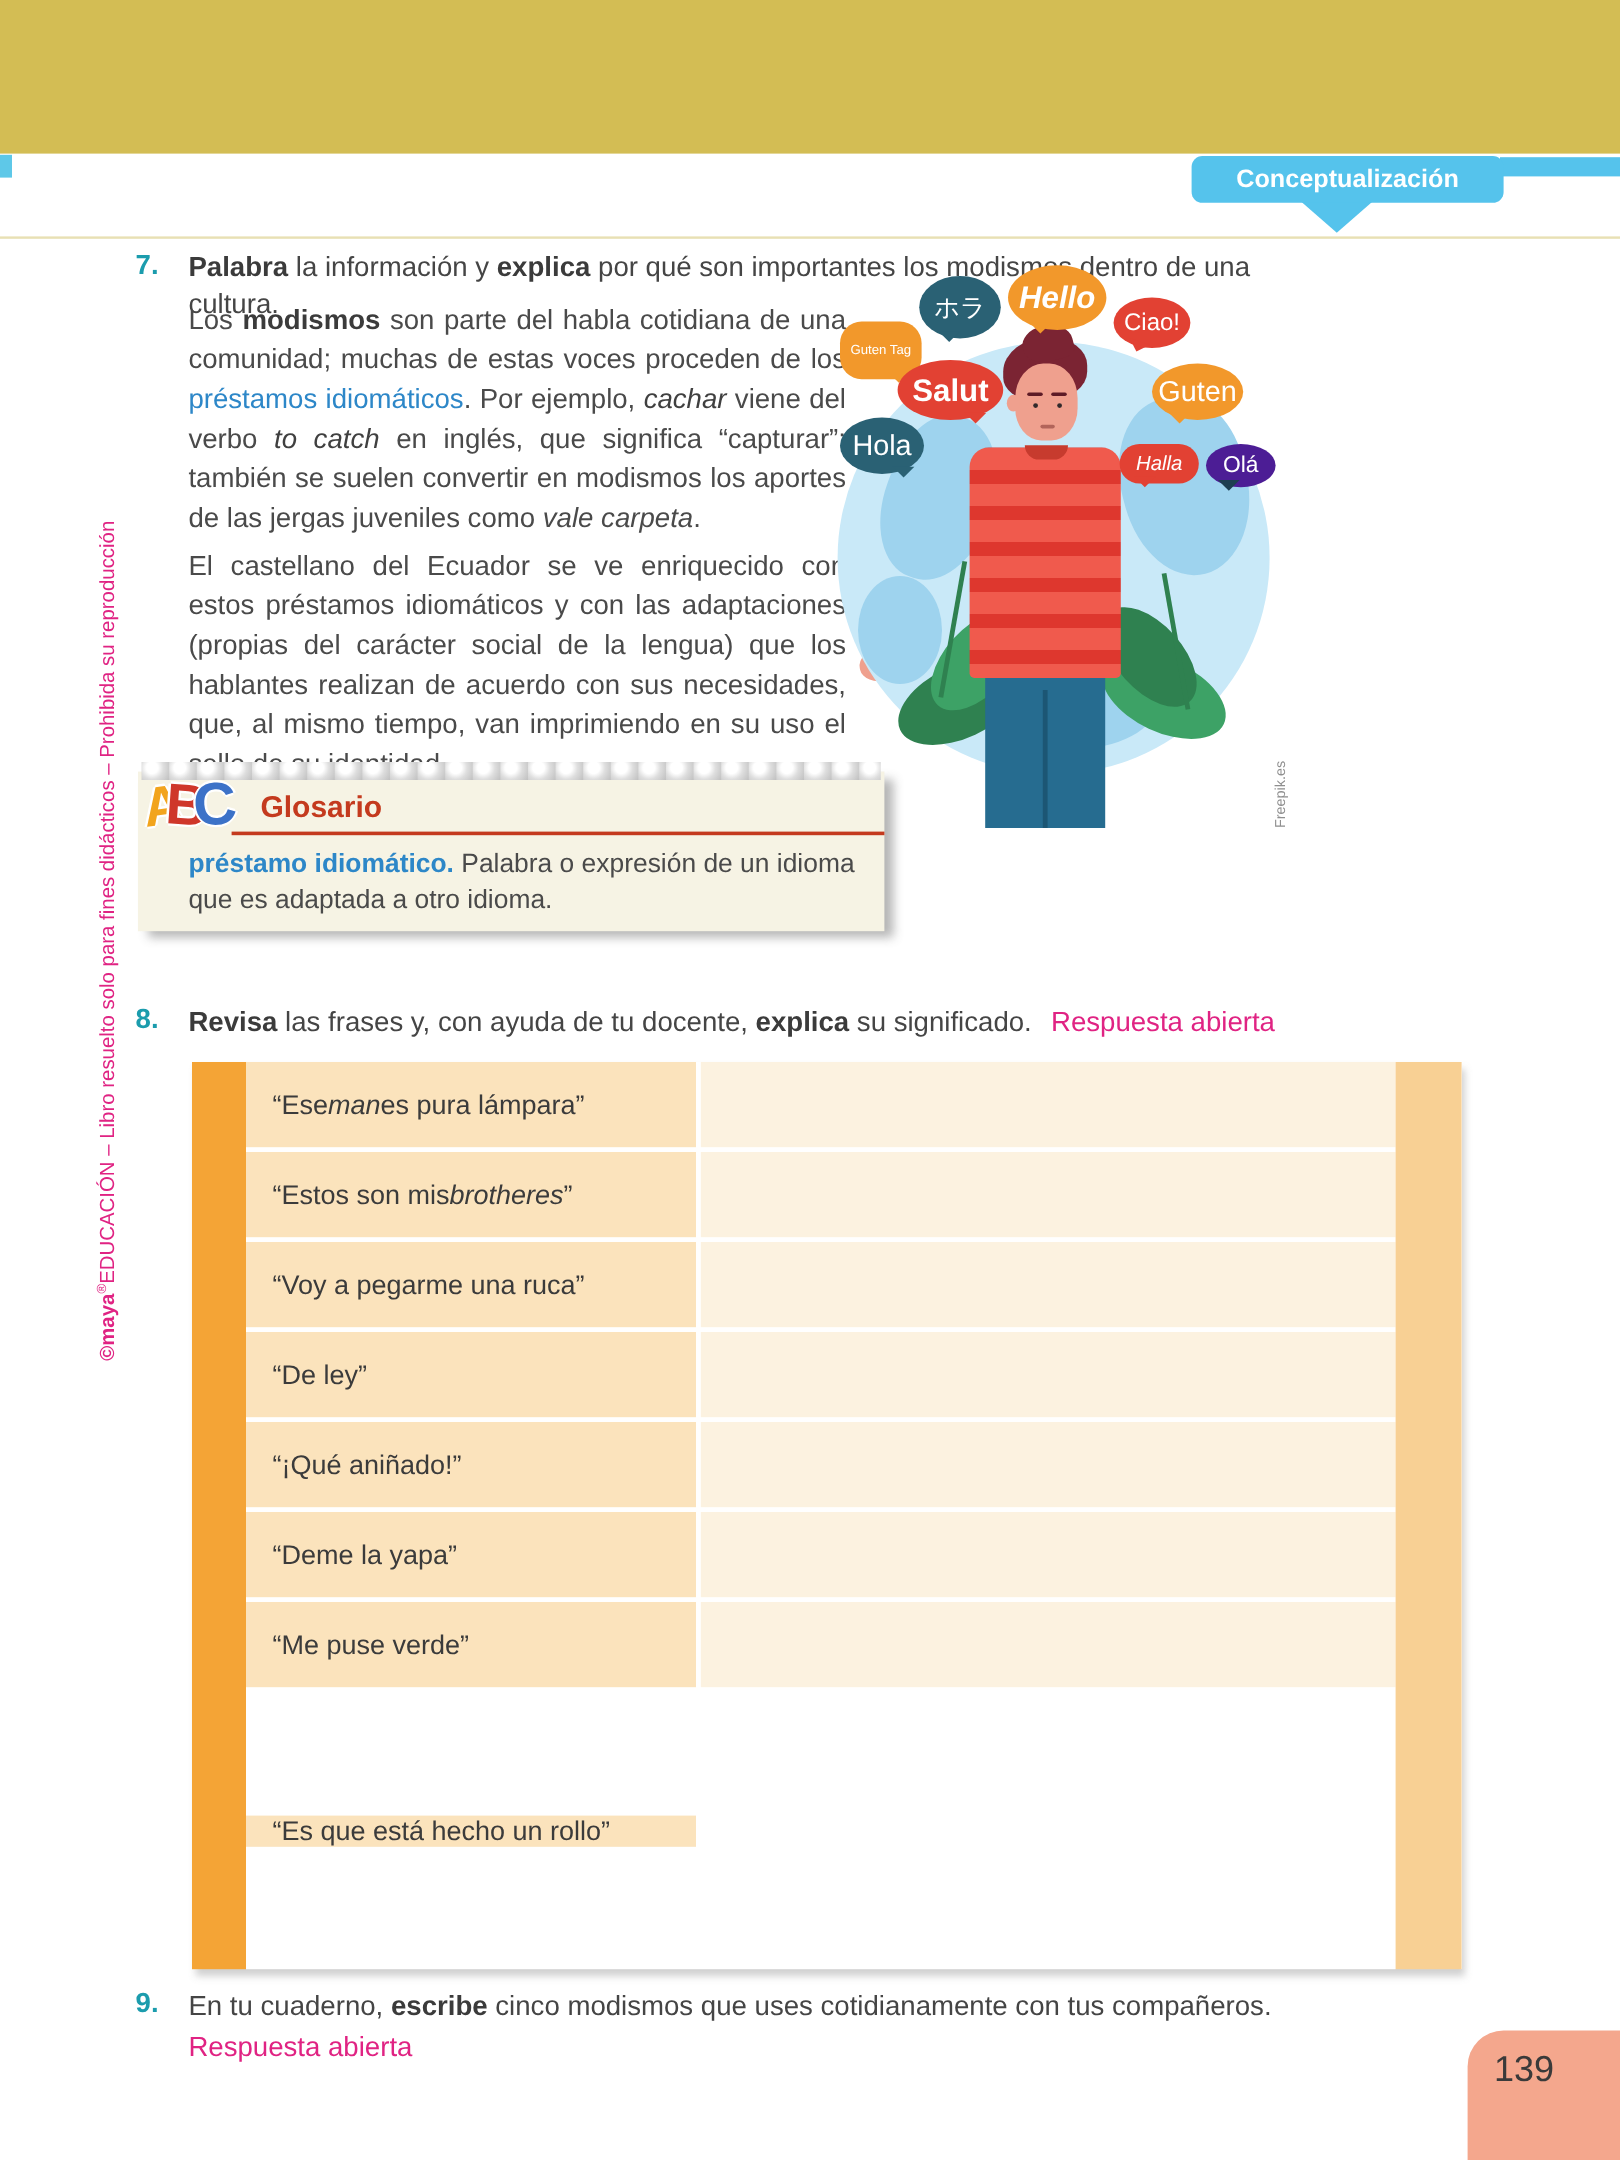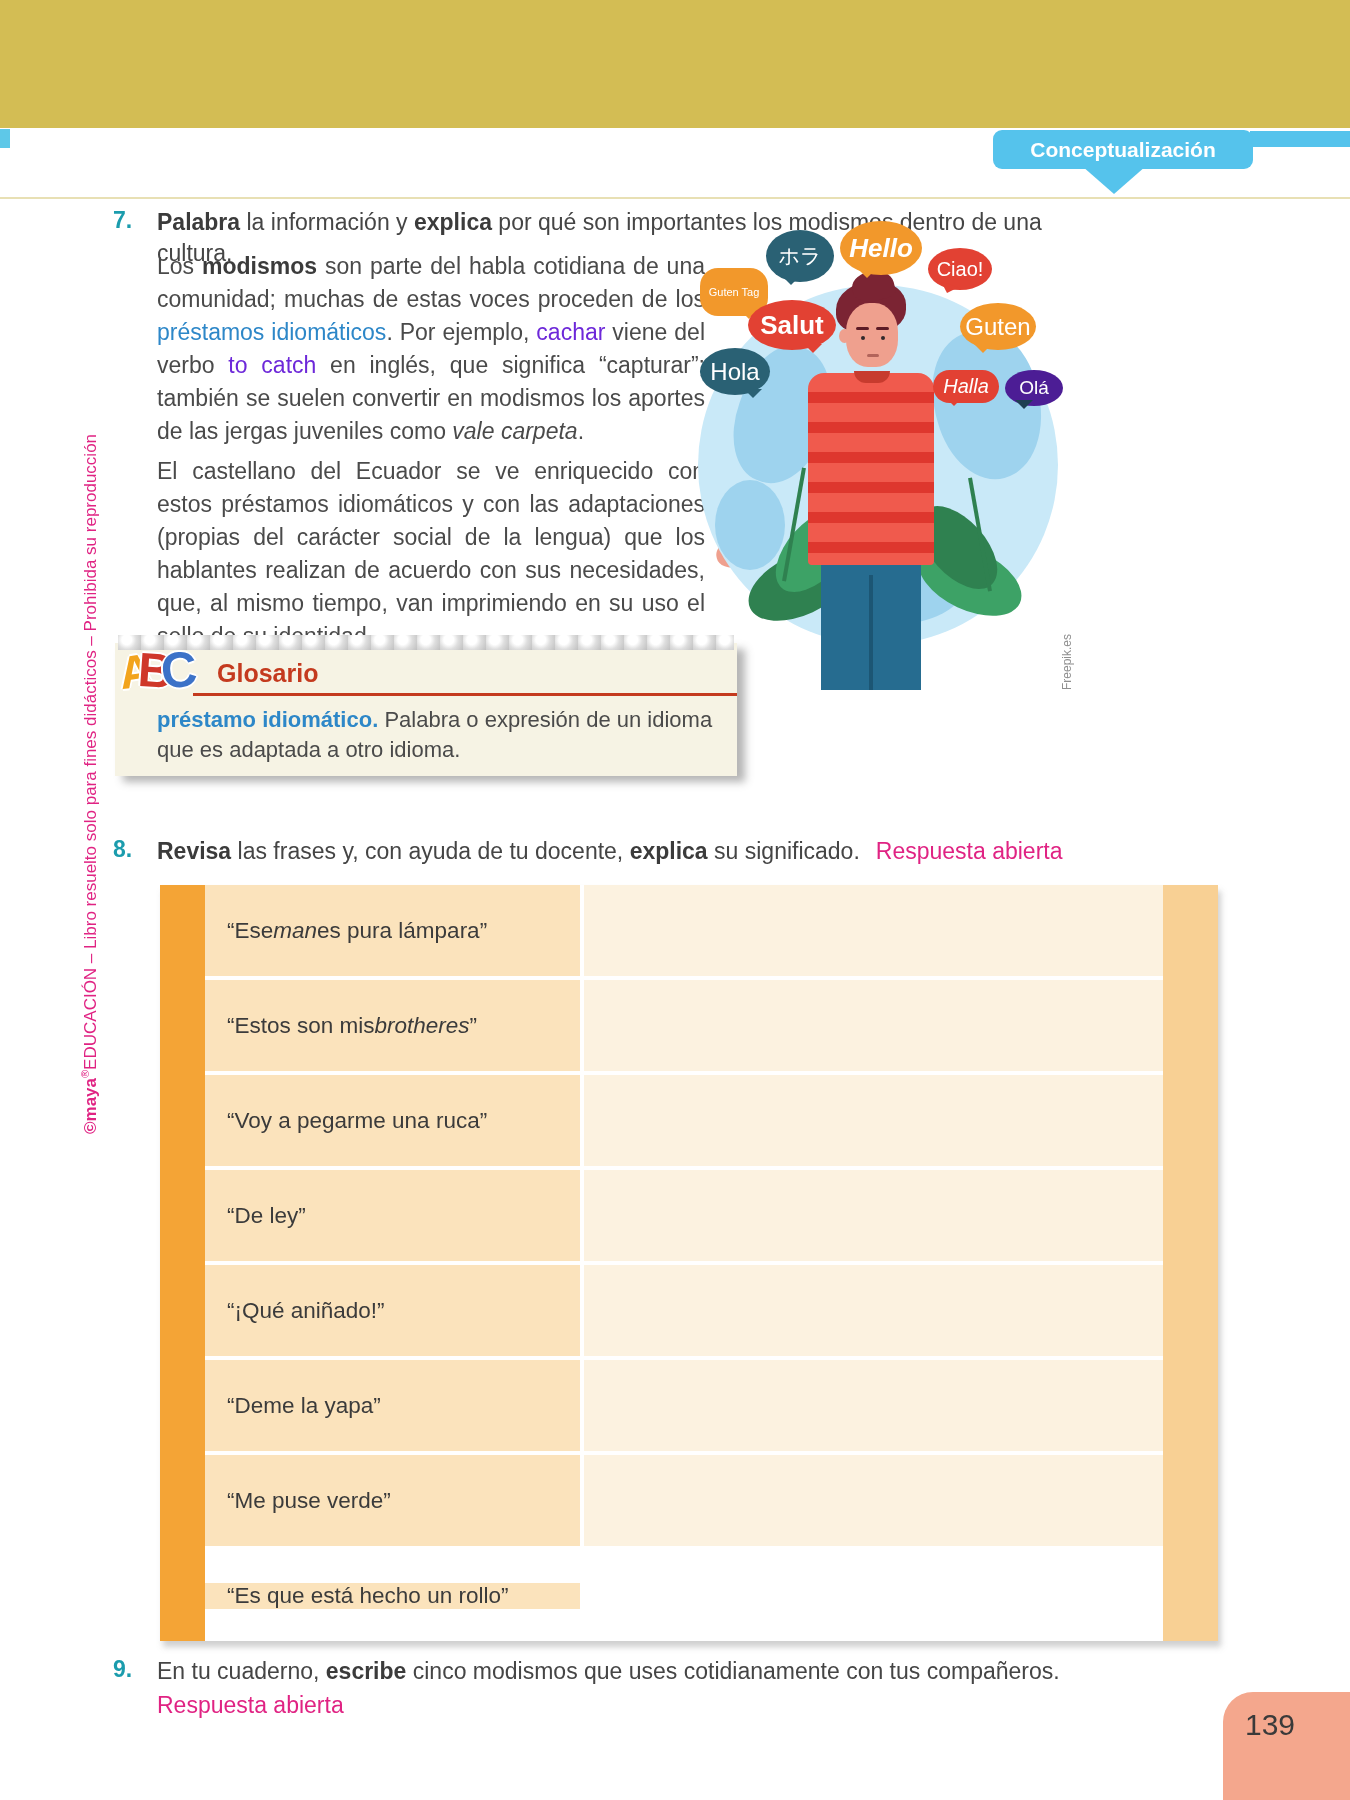--- a/index.html
+++ b/index.html
@@ -14,21 +14,21 @@
        color:#ffffff;font-weight:bold;font-size:21px;z-index:3;}
   .tab-point{position:absolute;left:1082px;top:166px;width:0;height:0;z-index:2;
        border-left:32px solid transparent;border-right:32px solid transparent;border-top:28px solid #55c3ec;}
   .tab-strip{position:absolute;left:1250px;top:131px;width:100px;height:16px;background:#55c3ec;}
   
   .item-num{position:absolute;font-size:23px;font-weight:bold;color:#1b9cad;}
   .item-text{position:absolute;font-size:23px;color:#454545;line-height:31px;}
   .b{font-weight:bold;color:#3b3b3b;}
   .i{font-style:italic;}
   .blue{color:#2d87c8;}
-  .bi{color:#6d28d9;}
+  .bi{color:#404040;font-style:italic;}
   .pink{color:#e02383;}
   .note-inline{margin-left:16px;}
   
   .para{position:absolute;left:157px;width:548px;font-size:23px;line-height:33px;
         text-align:justify;color:#4a4a4a;}
   
   .glos{position:absolute;left:115px;top:643px;width:622px;height:133px;background:#f6f3e4;
         box-shadow:8px 6px 8px rgba(90,90,90,.45);}
   .glos-dots{position:absolute;left:3px;top:-8px;width:616px;height:16px;
         background-image:radial-gradient(circle at 38% 32%, #ffffff 0 28%, #dedede 55%, #bfbfbf 100%);
@@ -42,21 +42,21 @@
   .abc-c{font-size:50px;color:#3c72c8;display:inline-block;transform:rotate(-5deg);margin-left:-12px;
          text-shadow:-2px 0 #fff,2px 0 #fff,0 -2px #fff,0 2px #fff;}
   .glos-title{position:absolute;left:102px;top:16px;font-size:25px;font-weight:bold;color:#c43a1e;z-index:2;}
   .glos-def{position:absolute;left:10px;top:62px;right:16px;font-size:22px;line-height:30px;color:#4a4a4a;margin-left:32px;}
   
   .ptable{position:absolute;left:160px;top:885px;width:1058px;height:756px;display:flex;
           box-shadow:3px 6px 6px rgba(120,120,120,.35);}
   .ptable .bar-l{width:45px;background:#f4a436;}
   .ptable .bar-r{width:55px;background:#f8d094;}
   .rows{flex:1;display:flex;flex-direction:column;background:#ffffff;}
-  .t-row{display:flex;height:91px;margin-bottom:4px;}
+  .t-row{display:flex;height:71px;margin-bottom:4px;}
   .t-row:last-child{margin-bottom:0;flex:1;align-items:center;}
   .t-phrase{width:353px;background:#fbe3bc;display:flex;align-items:center;
             padding-left:22px;font-size:22.5px;color:#3b3b3b;}
   .t-answer{flex:1;background:#fcf2e0;margin-left:4px;}
   
   .illus{position:absolute;left:690px;top:215px;width:390px;height:475px;}
   .globe{position:absolute;left:8px;top:70px;width:360px;height:360px;border-radius:50%;
          background:#c9e9f8;z-index:1;}
   .blob{position:absolute;background:#9ed3ee;z-index:1;}
   .blob1{left:48px;top:130px;width:90px;height:140px;border-radius:45% 55% 50% 50%;transform:rotate(20deg);}
@@ -115,21 +115,21 @@
   .b3{left:150px;top:6px;width:82px;height:54px;font-size:26px;font-weight:bold;font-style:italic;}
   .b3::after{left:18px;border-top-color:#f2982b;}
   .b4{left:238px;top:33px;width:64px;height:42px;font-size:20px;}
   .b4::after{left:10px;border-top-color:#e24133;transform:rotate(18deg);}
   .b5{left:58px;top:85px;width:88px;height:50px;font-size:26px;font-weight:bold;}
   .b5::after{left:56px;border-top-color:#e24133;}
   .b6{left:270px;top:88px;width:76px;height:47px;font-size:24px;}
   .b6::after{left:14px;border-top-color:#f2982b;}
   .b7{left:10px;top:133px;width:70px;height:47px;font-size:24px;}
   .b7::after{left:44px;border-top-color:#2a6174;}
-  .b8{left:243px;top:155px;width:66px;height:33px;font-size:20px;font-style:italic;border-radius:17px;}
+  .b8{left:243px;top:155px;width:66px;height:33px;font-size:17px;font-style:italic;border-radius:17px;}
   .b8::after{left:12px;border-top-color:#e24133;}
   .b9{left:315px;top:155px;width:58px;height:36px;font-size:19px;}
   .b9::after{left:10px;border-top-color:#1e3f51;}
   
   .credit{position:absolute;left:1060px;top:590px;height:100px;writing-mode:vertical-rl;
           transform:rotate(180deg);font-size:12px;color:#8f8f8f;}
   .side-note{position:absolute;left:-264px;top:765px;width:712px;height:26px;transform:rotate(-90deg);
           font-size:17px;color:#e02383;white-space:nowrap;}
   .side-note .brand{font-weight:bold;}
   .side-note sup{font-size:11px;}

